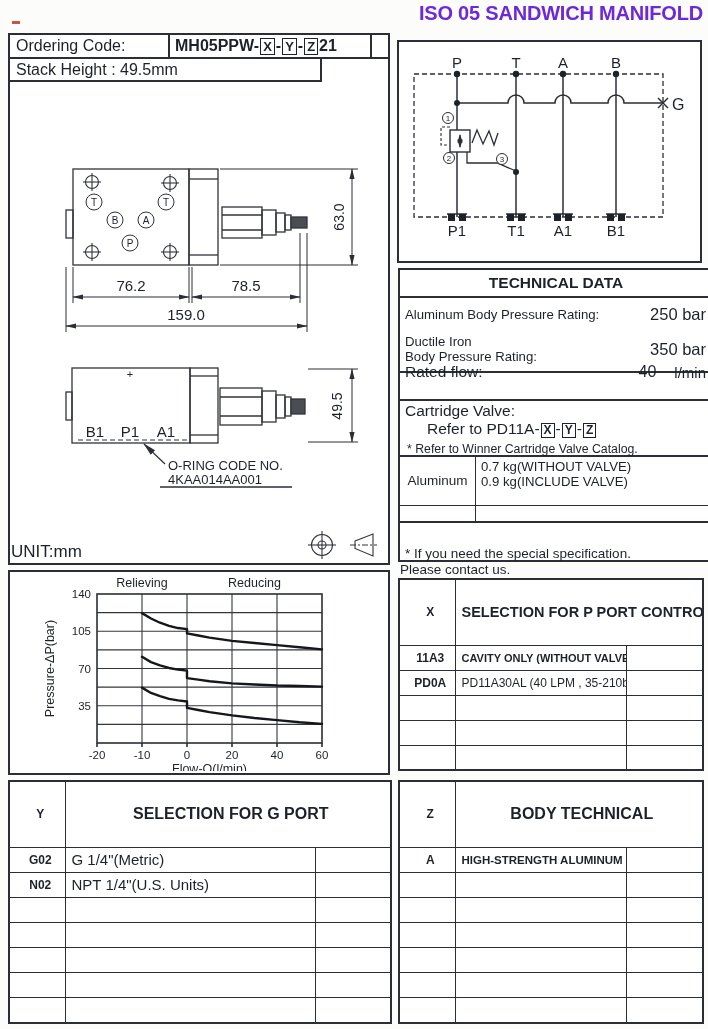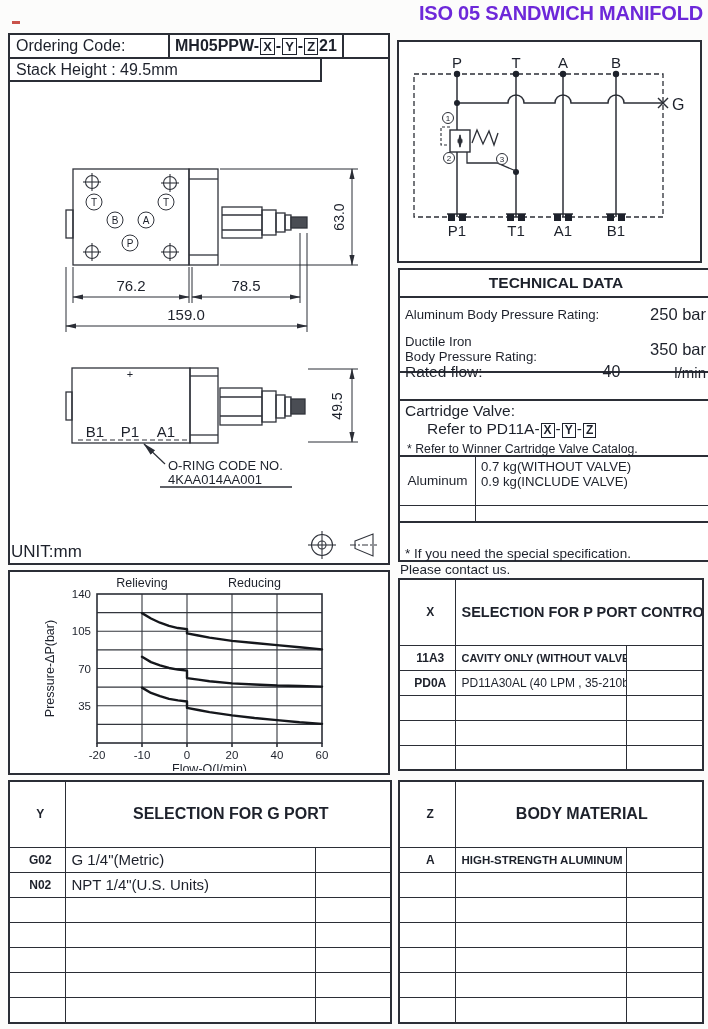--- a/index.html
+++ b/index.html
@@ -11,21 +11,21 @@
   svg{font-family:"Liberation Sans",sans-serif;}
   svg text{fill:#1d212b;}
 
   
   #page-title{position:absolute;top:2px;right:5px;font-size:20px;font-weight:700;color:#6d28d9;letter-spacing:-.2px;}
   #red-mark{position:absolute;left:12px;top:21px;width:8px;height:3px;background:#c9524a;}
 
   
   #ordering-row1{position:absolute;left:8px;top:33px;width:382px;height:26px;border:2px solid #2b2e36;box-sizing:border-box;display:flex;background:#fff;}
   #ordering-row1 .c1{width:160px;border-right:2px solid #2b2e36;display:flex;align-items:center;padding-left:6px;font-size:16px;box-sizing:border-box;}
-  #ordering-row1 .c2{width:174px;border-right:2px solid #2b2e36;display:flex;align-items:center;padding-left:5px;font-size:16px;font-weight:700;box-sizing:border-box;white-space:nowrap;}
+  #ordering-row1 .c2{width:202px;border-right:2px solid #2b2e36;display:flex;align-items:center;padding-left:5px;font-size:16px;font-weight:700;box-sizing:border-box;white-space:nowrap;}
   #ordering-row2{position:absolute;left:8px;top:59px;width:314px;height:23px;border:2px solid #2b2e36;border-top:none;box-sizing:border-box;display:flex;align-items:center;padding-left:6px;font-size:16px;background:#fff;}
   .codebox{display:inline-block;border:1.5px solid #1d212b;font-weight:700;font-size:13px;line-height:15px;padding:0 2px;margin:0 1px;}
   .codebox.sm{font-size:12px;line-height:13px;}
 
   
   #left-panel{left:8px;top:33px;width:382px;height:532px;}
   #left-draw{position:absolute;left:8px;top:33px;}
 
   
   #schem-panel{left:397px;top:40px;width:305px;height:223px;}
@@ -35,21 +35,21 @@
   #tech-panel{left:398px;top:268px;width:316px;height:294px;font-size:13.5px;}
   #tech-panel .sec{border-bottom:2px solid #2b2e36;box-sizing:border-box;}
   .tech-hdr{height:28px;display:flex;align-items:center;justify-content:center;font-size:15.5px;font-weight:700;}
   .tech-ratings{height:75px;padding:2px 6px 0 5px;}
   .trow{display:flex;align-items:center;}
   .trow .lab{flex:1;font-size:13.2px;line-height:15px;}
   .trow .val{font-size:16.5px;white-space:nowrap;}
   .tech-flow{height:28px;display:flex;align-items:flex-end;padding:0 6px 18px 5px;}
   .tech-flow .lab{font-size:15.5px;flex:1;}
   .tech-flow .num{font-size:16px;margin-right:18px;}
-  .tech-flow .unit{font-size:15px;margin-left:36px;}
+  .tech-flow .unit{font-size:15px;}
   .tech-cart{height:56px;padding-top:1px;}
   .tech-cart .l1{font-size:15.5px;padding-left:5px;}
   .tech-cart .l2{font-size:15.5px;padding-left:27px;white-space:nowrap;}
   .tech-cart .l3{font-size:12.3px;padding-left:7px;margin-top:4px;}
   .tech-weight{height:66px;display:grid;grid-template-columns:76px 1fr;}
   .tech-weight .cell{box-sizing:border-box;}
   .tech-weight .mat{border-right:1.5px solid #2b2e36;border-bottom:1.5px solid #2b2e36;display:flex;align-items:center;justify-content:center;font-size:13.5px;}
   .tech-weight .wv{border-bottom:1.5px solid #2b2e36;padding:2px 0 0 5px;font-size:13.2px;line-height:15px;}
   .tech-weight .mat2{border-right:1.5px solid #2b2e36;}
   .tech-note{height:37px;border-bottom:none !important;font-size:13.5px;line-height:16px;padding-top:3px;}
@@ -456,21 +456,21 @@
 
 <table id="z-table" class="sel">
   <colgroup>
       <col style="width:56px">
       <col style="width:171px">
       <col style="width:77px">
     </colgroup>
   <tbody>
       <tr class="hdr">
     <td class="hcode">Z</td>
-    <td class="htitle" colspan="2">BODY MATERIAL</td>
+    <td class="htitle" colspan="2">BODY TECHNICAL</td>
   </tr>
   <tr class="row">
     <td class="rcode">A</td>
     <td class="desc">HIGH-STRENGTH ALUMINUM</td>
     <td></td>
   </tr>
   <tr class="row">
         <td></td>
         <td></td>
         <td></td>

